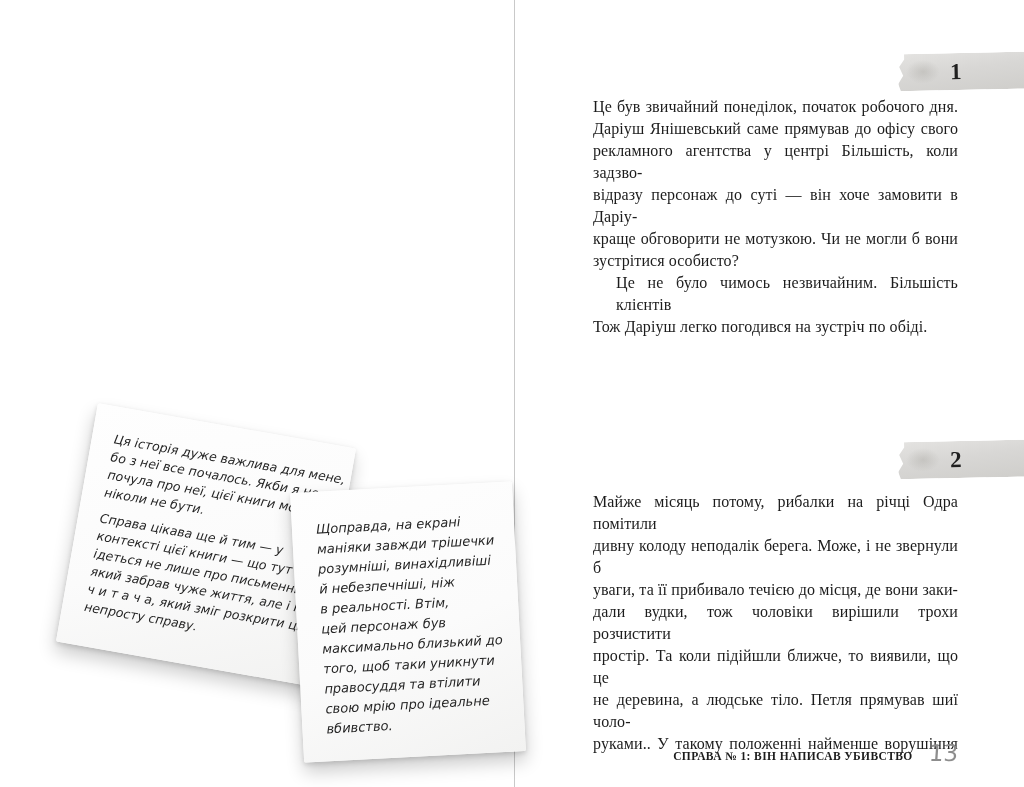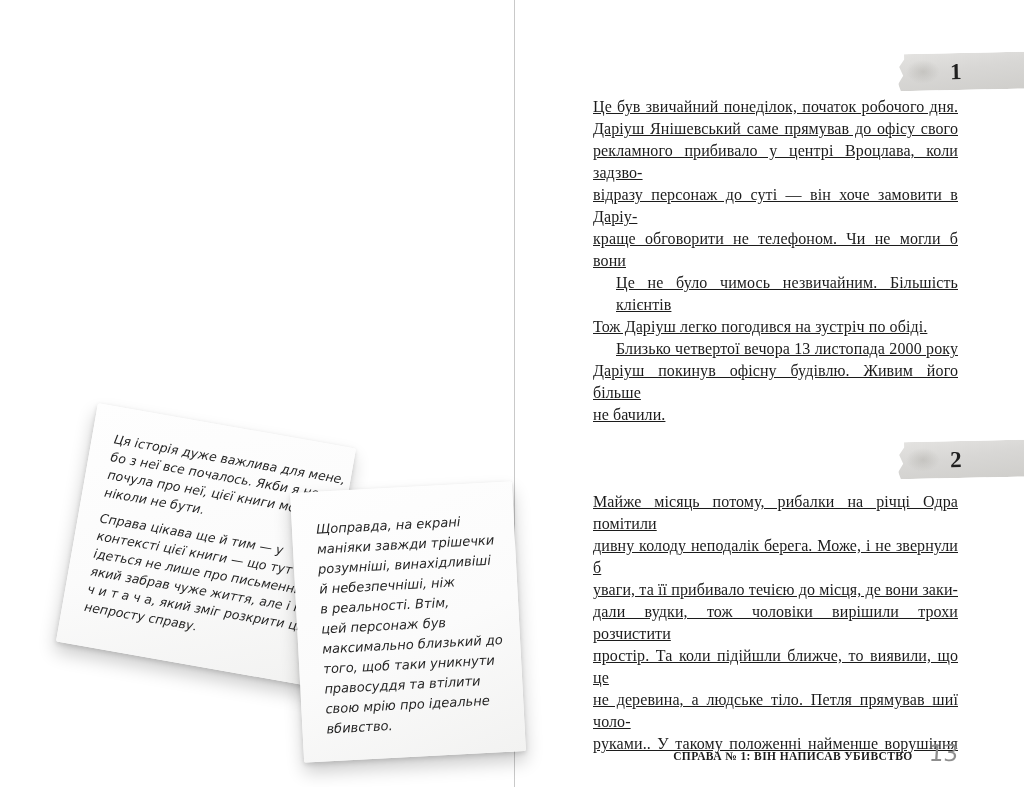--- a/index.html
+++ b/index.html
@@ -48,21 +48,20 @@
   .chapter-text{
     position:absolute;left:78px;width:365px;
     font-size:16px;line-height:22px;
     letter-spacing:0.1px;
   }
   .chapter-1-text{top:96px;}
   .chapter-2-text{top:491px;}
   .rp .line{
     text-align:justify;
     text-align-last:justify;
-    text-decoration:underline;
   }
   .rp .line.last{text-align-last:left;}
   .rp .line.indent{padding-left:23px;}
 
   
   .tape{
     position:absolute;left:383px;width:128px;height:37px;
     background:linear-gradient(173deg,#e4e3e1 0%,#d8d7d5 45%,#cfcecb 100%);
     clip-path:polygon(5% 0,100% 0,100% 100%,2% 100%,0 80%,4% 58%,1% 34%,5% 14%);
     transform:rotate(-1.2deg);
@@ -141,32 +140,28 @@
 
   <div class="tape tape-1">
     <span class="blotch"></span>
     <span class="chapter-number">1</span>
   </div>
 
   <div class="chapter-text chapter-1-text rp">
       <div class="para">
         <div class="line">Це був звичайний понеділок, початок робочого дня.</div>
         <div class="line">Даріуш Янішевський саме прямував до офісу свого</div>
-        <div class="line">рекламного прибивало у центрі Вроцлава, коли задзво-</div>
+        <div class="line">рекламного агентства у центрі Більшість, коли задзво-</div>
         <div class="line">відразу персонаж до суті — він хоче замовити в Даріу-</div>
-        <div class="line">краще обговорити не телефоном. Чи не могли б вони</div>
+        <div class="line">краще обговорити не мотузкою. Чи не могли б вони</div>
+        <div class="line last">зустрітися особисто?</div>
       </div>
       <div class="para">
         <div class="line indent">Це не було чимось незвичайним. Більшість клієнтів</div>
         <div class="line last">Тож Даріуш легко погодився на зустріч по обіді.</div>
-      </div>
-      <div class="para">
-        <div class="line indent">Близько четвертої вечора 13 листопада 2000 року</div>
-        <div class="line">Даріуш покинув офісну будівлю. Живим його більше</div>
-        <div class="line last">не бачили.</div>
       </div>
     </div>
 
   <div class="tape tape-2">
     <span class="blotch"></span>
     <span class="chapter-number">2</span>
   </div>
 
   <div class="chapter-text chapter-2-text rp">
       <div class="para">

